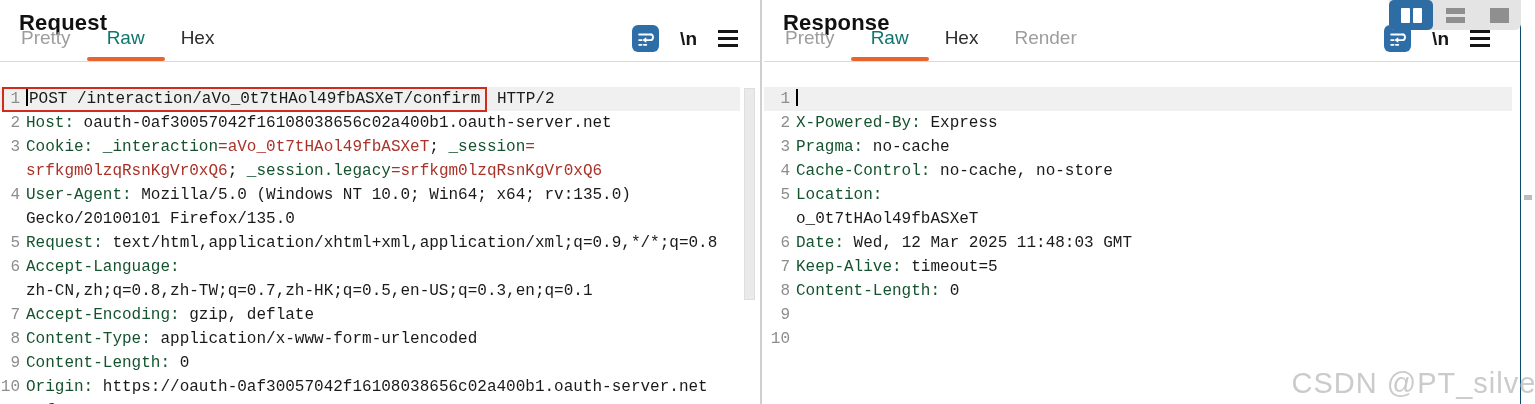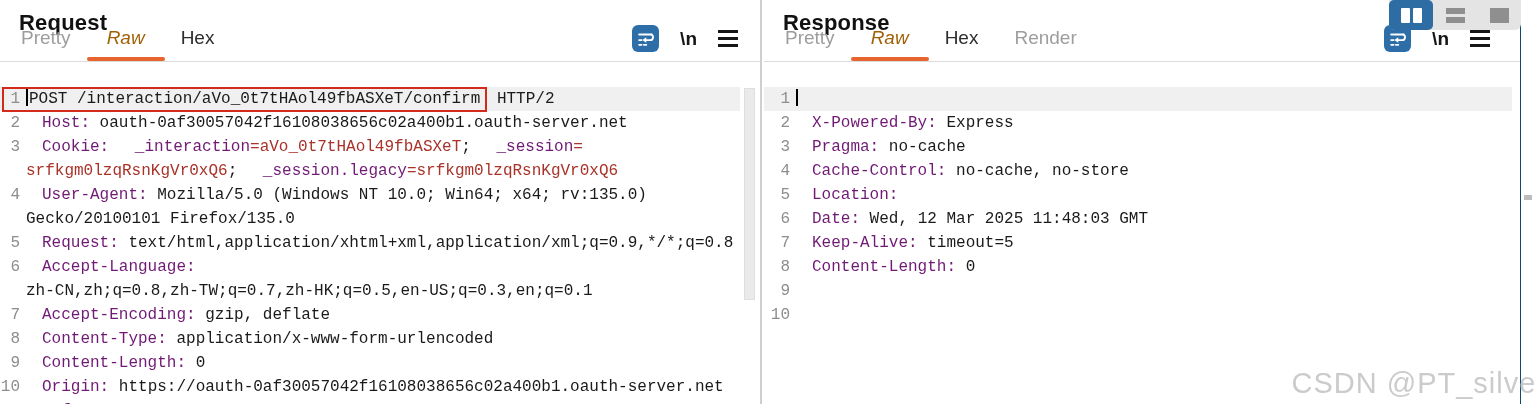--- a/index.html
+++ b/index.html
@@ -16,21 +16,21 @@
 
   .panel-header { position:absolute; top:0; left:0; right:0; height:62px;
                   border-bottom:1px solid #dcdcdc; background:#fff; }
   .panel-title { margin:0; position:absolute; top:10px; left:19px;
                  font-size:22px; font-weight:700; color:#111; letter-spacing:.2px; }
 
   .tabbar { position:absolute; left:19px; bottom:0; display:flex; gap:32px;
             font-size:19px; align-items:flex-start; }
   .tab { position:relative; padding:0 2px 12px 2px; color:#2e2e2e; cursor:default; }
   .tab.dim { color:#9d9d9d; }
-  .tab.active { color:#a16207;font-style:italic; }
+  .tab.active { color:#0f766e; }
   .tab.active::after { content:""; position:absolute; left:-18px; right:-18px; bottom:0;
                        height:4px; background:#e8642e; border-radius:2px; }
 
   .toolbar { position:absolute; bottom:9px; display:flex; align-items:center; gap:21px; }
   .panel.request  .toolbar { right:22px; }
   .panel.response .toolbar { right:30px; }
 
   .icon-wrap { width:27px; height:27px; border-radius:6px; background:#2d6da8;
                display:flex; align-items:center; justify-content:center; }
   .nl-label { font-size:19px; font-weight:600; color:#161616;
@@ -56,21 +56,21 @@
   .panel.request  .code { right:20px; }
   .panel.response .code { right:8px; }
 
   .row { display:flex; height:24px; white-space:pre; align-items:flex-start; }
   .row.hl { background:#f0f0f0; }
   .gut { flex:0 0 var(--gutw); text-align:right; color:#8d8d8d; }
   .panel.request  .code { --gutw:20px; }
   .panel.response .code { --gutw:26px; }
   .txt { margin-left:6px; position:relative; flex:1 1 auto; }
 
-  .k { color:#701a75;margin-left:16px; }          
+  .k { color:#14532d; }          
   .v { color:#a93229; }          
   .p { color:#1a1a1a; }          
 
   .caret { display:inline-block; width:2px; height:17px; background:#000;
            vertical-align:-3px; margin-right:1px; }
   .redbox { border:2px solid #d42a1c; padding:1px 5px 2px 22px; margin-left:-24px;
             position:relative; z-index:3; }
 
   
   .vscroll { position:absolute; top:88px; bottom:0; right:5px; width:11px; }
@@ -178,20 +178,21 @@
           <i></i>
         </span>
     </div>
   </div>
   <div class="code">
       <div class="row hl"><span class="gut">1</span><span class="txt"><span class="caret"></span></span></div>
       <div class="row"><span class="gut">2</span><span class="txt"><span class="k">X-Powered-By:</span><span class="p"> Express</span></span></div>
       <div class="row"><span class="gut">3</span><span class="txt"><span class="k">Pragma:</span><span class="p"> no-cache</span></span></div>
       <div class="row"><span class="gut">4</span><span class="txt"><span class="k">Cache-Control:</span><span class="p"> no-cache, no-store</span></span></div>
       <div class="row"><span class="gut">5</span><span class="txt"><span class="k">Location:</span></span></div>
+      <div class="row"><span class="gut"></span><span class="txt"><span class="p">o_0t7tHAol49fbASXeT</span></span></div>
       <div class="row"><span class="gut">6</span><span class="txt"><span class="k">Date:</span><span class="p"> Wed, 12 Mar 2025 11:48:03 GMT</span></span></div>
       <div class="row"><span class="gut">7</span><span class="txt"><span class="k">Keep-Alive:</span><span class="p"> timeout=5</span></span></div>
       <div class="row"><span class="gut">8</span><span class="txt"><span class="k">Content-Length:</span><span class="p"> 0</span></span></div>
       <div class="row"><span class="gut">9</span><span class="txt"></span></div>
       <div class="row"><span class="gut">10</span><span class="txt"></span></div>
     </div>
 </section>
 
 <div class="edge-strip">
   <span class="scroll-mark"></span>

